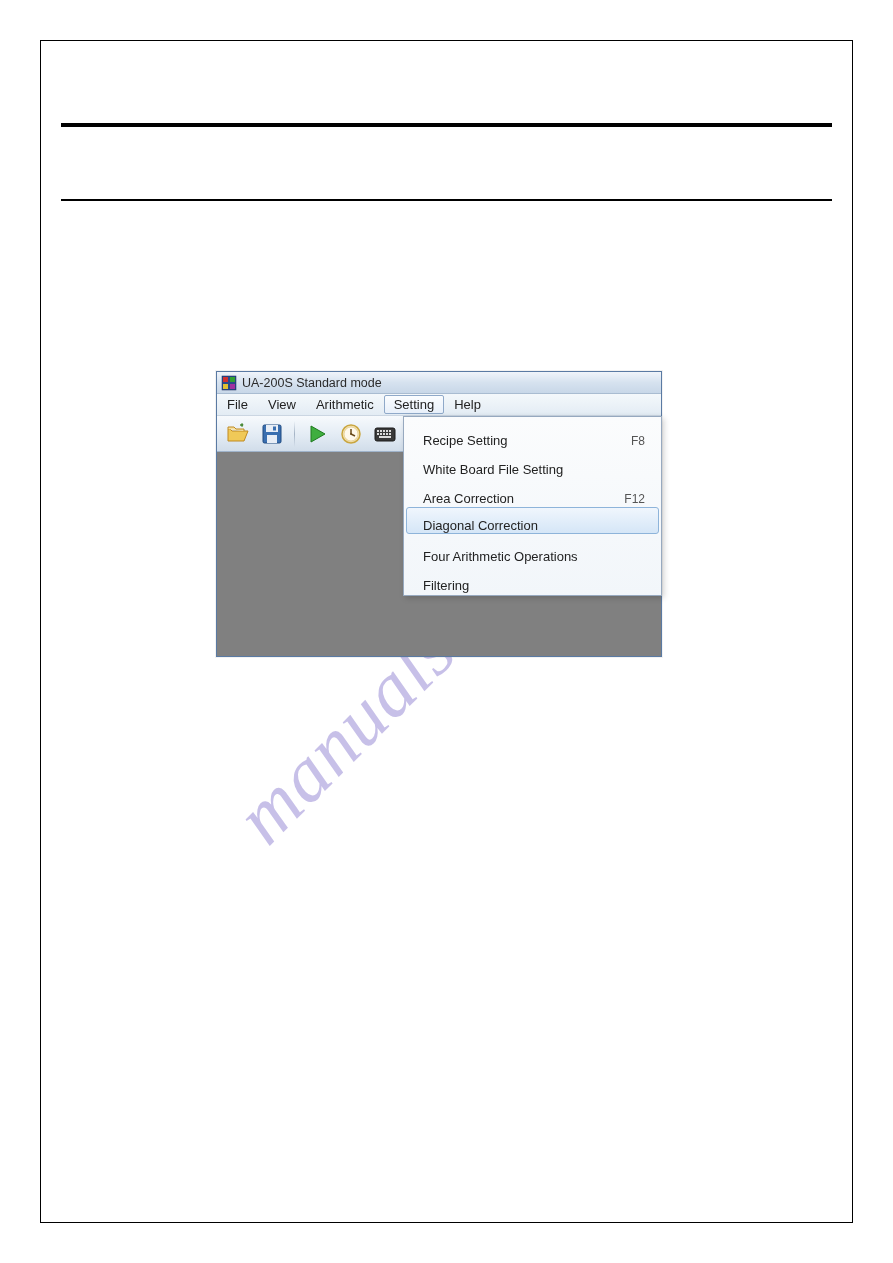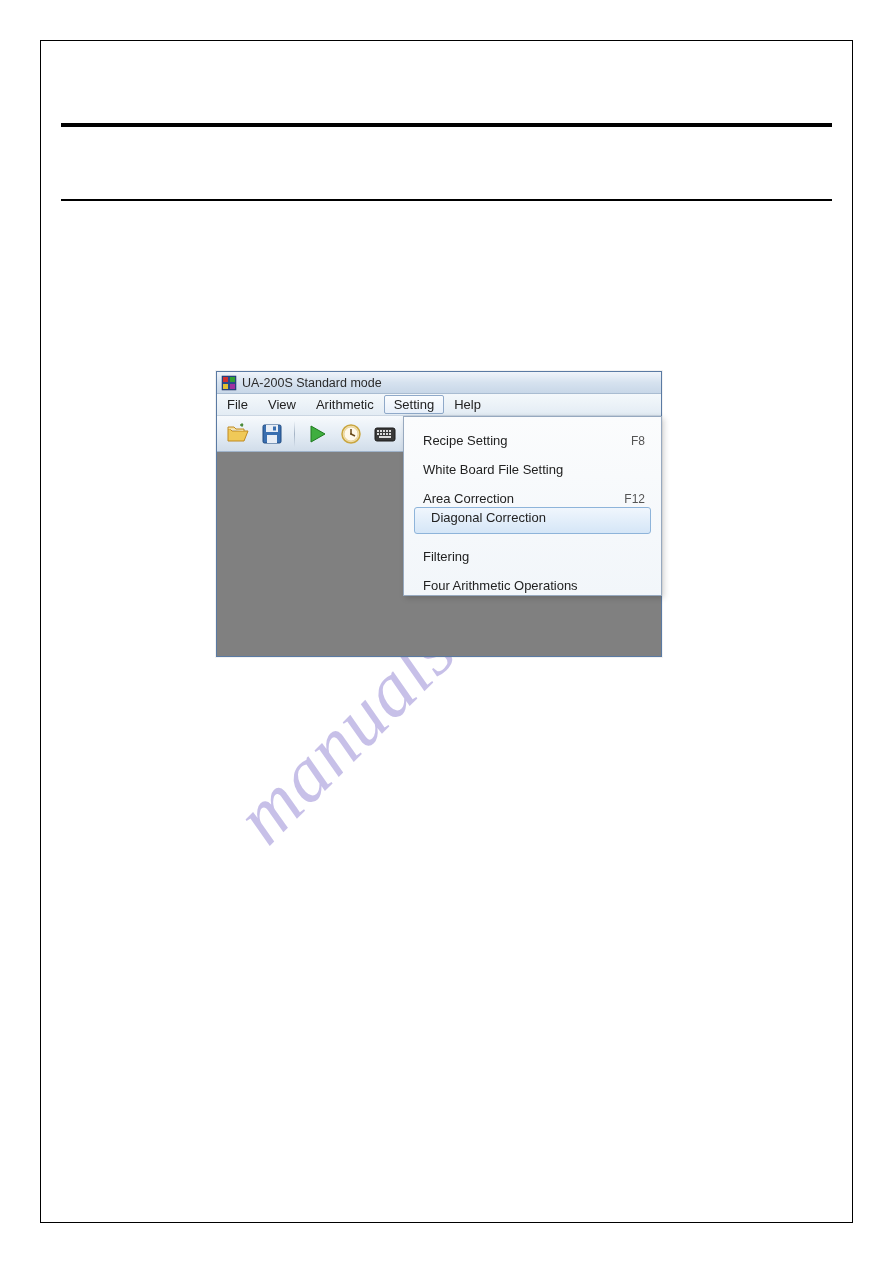--- a/index.html
+++ b/index.html
@@ -137,23 +137,23 @@
     padding: 0 14px 0 17px;
     font-size: 13px;
     color: #222;
     border-radius: 3px;
     justify-content: space-between;
     cursor: default;
   }
   .dropdown-item.highlighted {
     background: linear-gradient(180deg, #f0f6fd 0%, #d5e6f7 100%);
     border: 1px solid #8eb4da;
-    padding: 0 13px 8px 16px;
+    padding: 0 13px 0 16px;
     height: 27px;
-    margin: 1px 8px;
+    margin: 1px 0;
   }
   .shortcut {
     color: #555;
     font-size: 12px;
   }
   svg { display: block; }
 </style>
 </head>
 <body>
 
@@ -258,23 +258,23 @@
       </div>
       <div class="dropdown-item">
         <span>Area Correction</span>
         <span class="shortcut">F12</span>
       </div>
       <div class="dropdown-item highlighted">
         <span>Diagonal Correction</span>
         <span class="shortcut"></span>
       </div>
       <div class="dropdown-item">
+        <span>Four Arithmetic Operations</span>
+        <span class="shortcut"></span>
+      </div>
+      <div class="dropdown-item">
         <span>Filtering</span>
-        <span class="shortcut"></span>
-      </div>
-      <div class="dropdown-item">
-        <span>Four Arithmetic Operations</span>
         <span class="shortcut"></span>
       </div>
     </div>
 
   </div>
 </div>
 
 </body></html>

